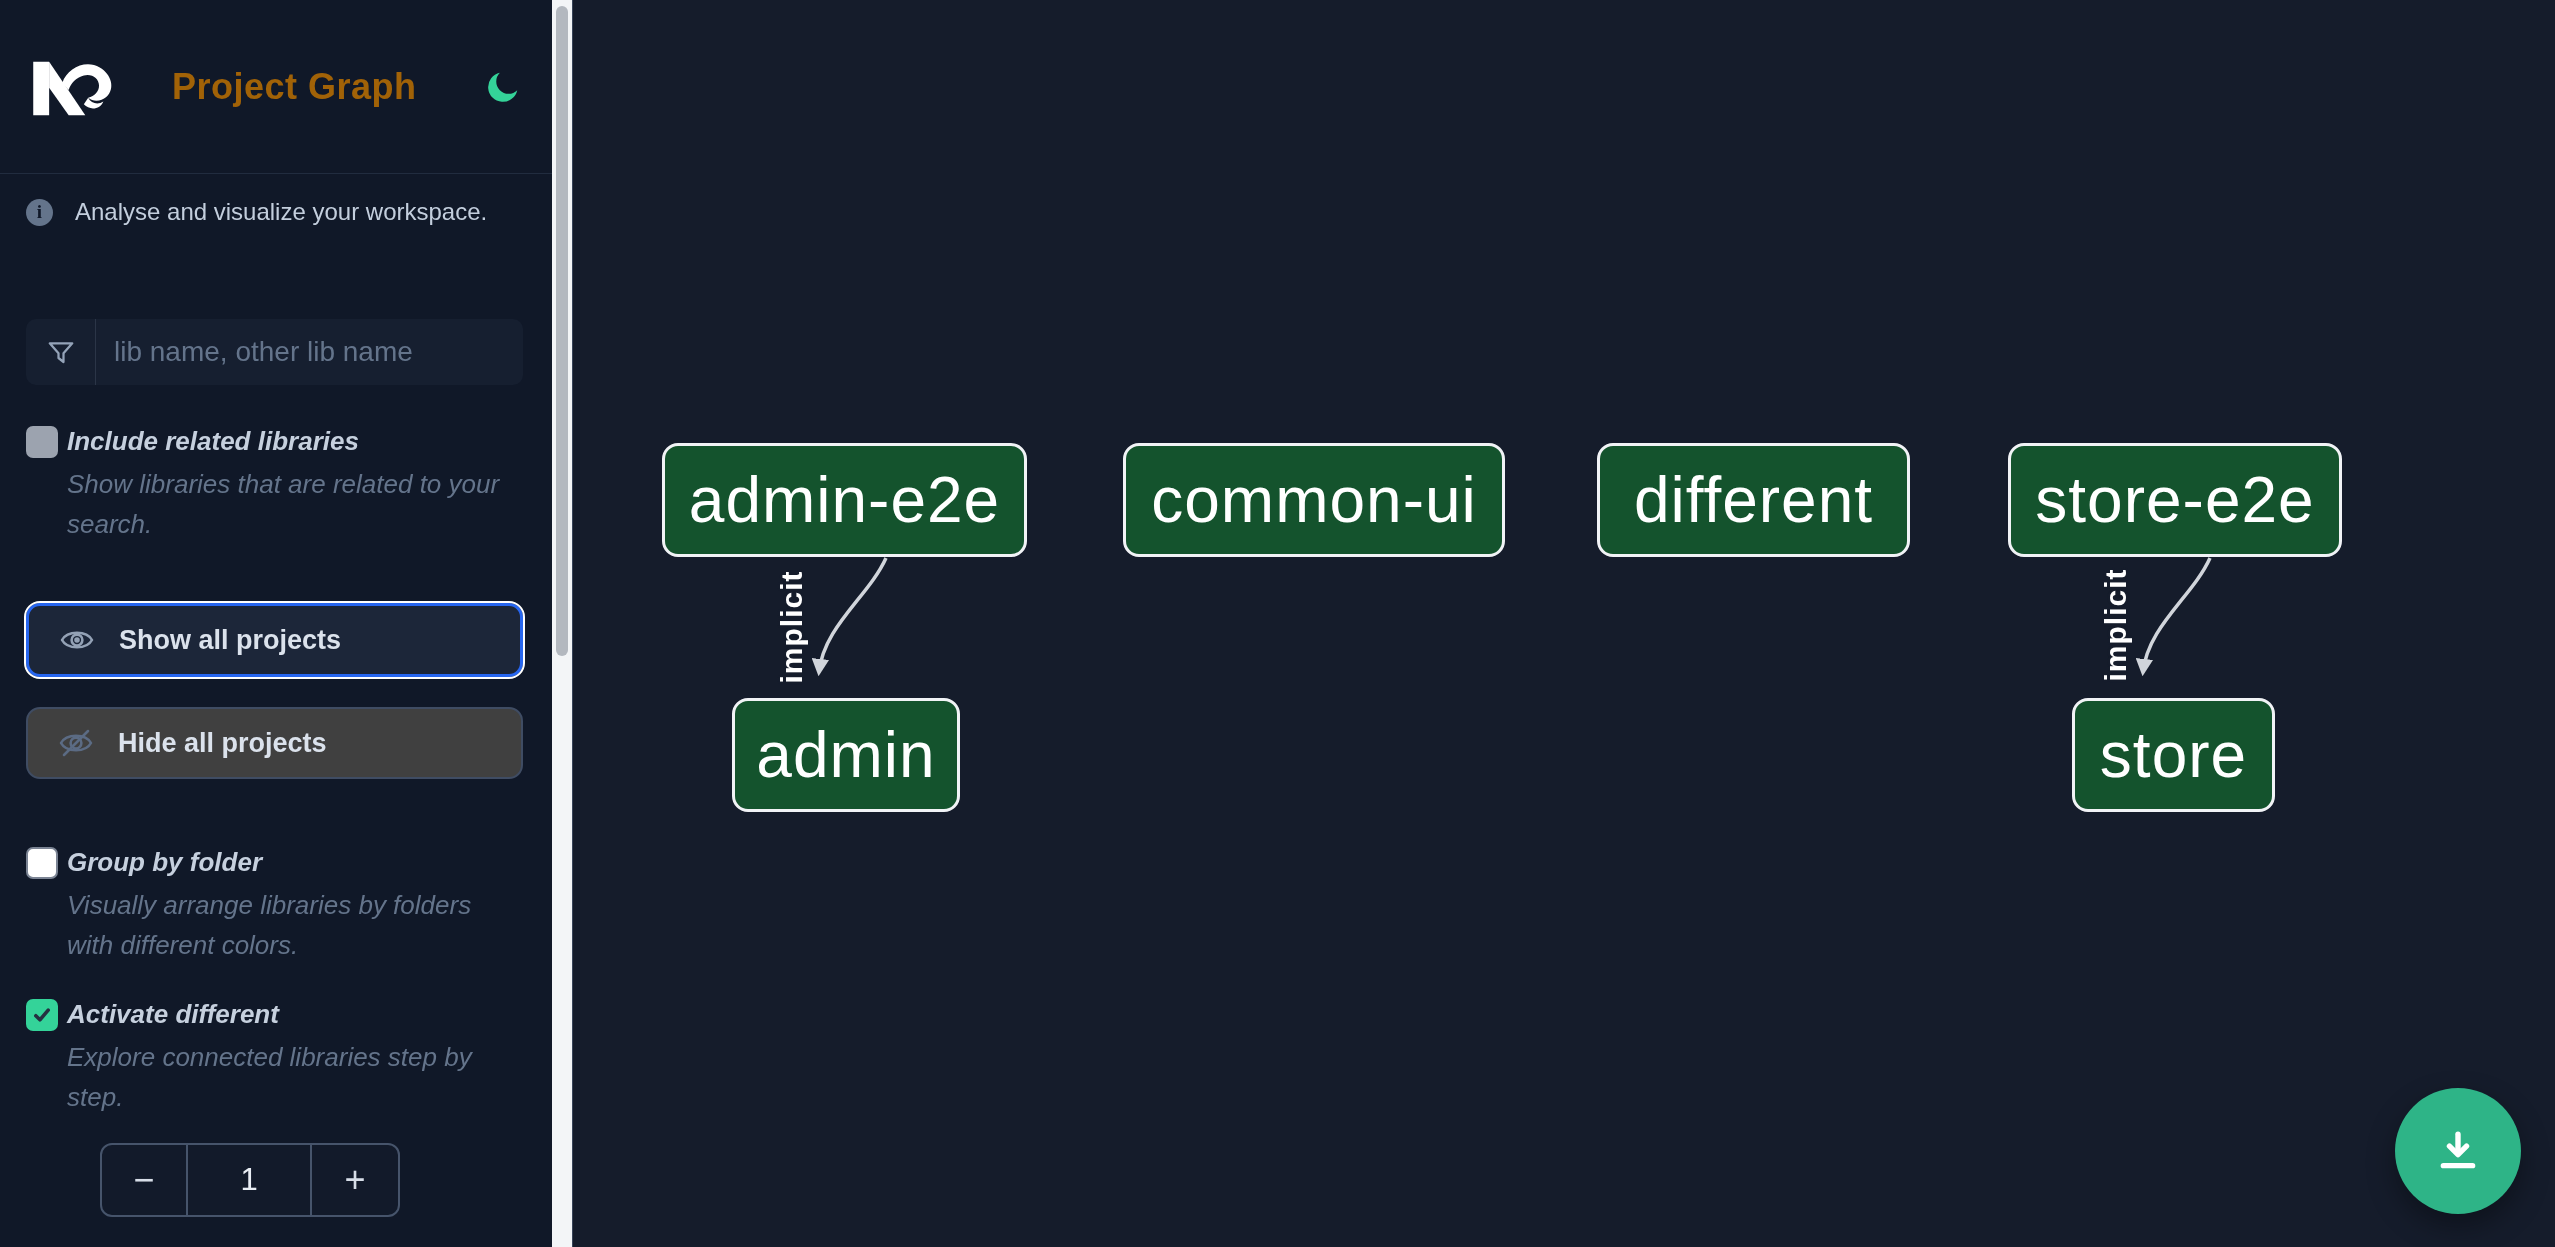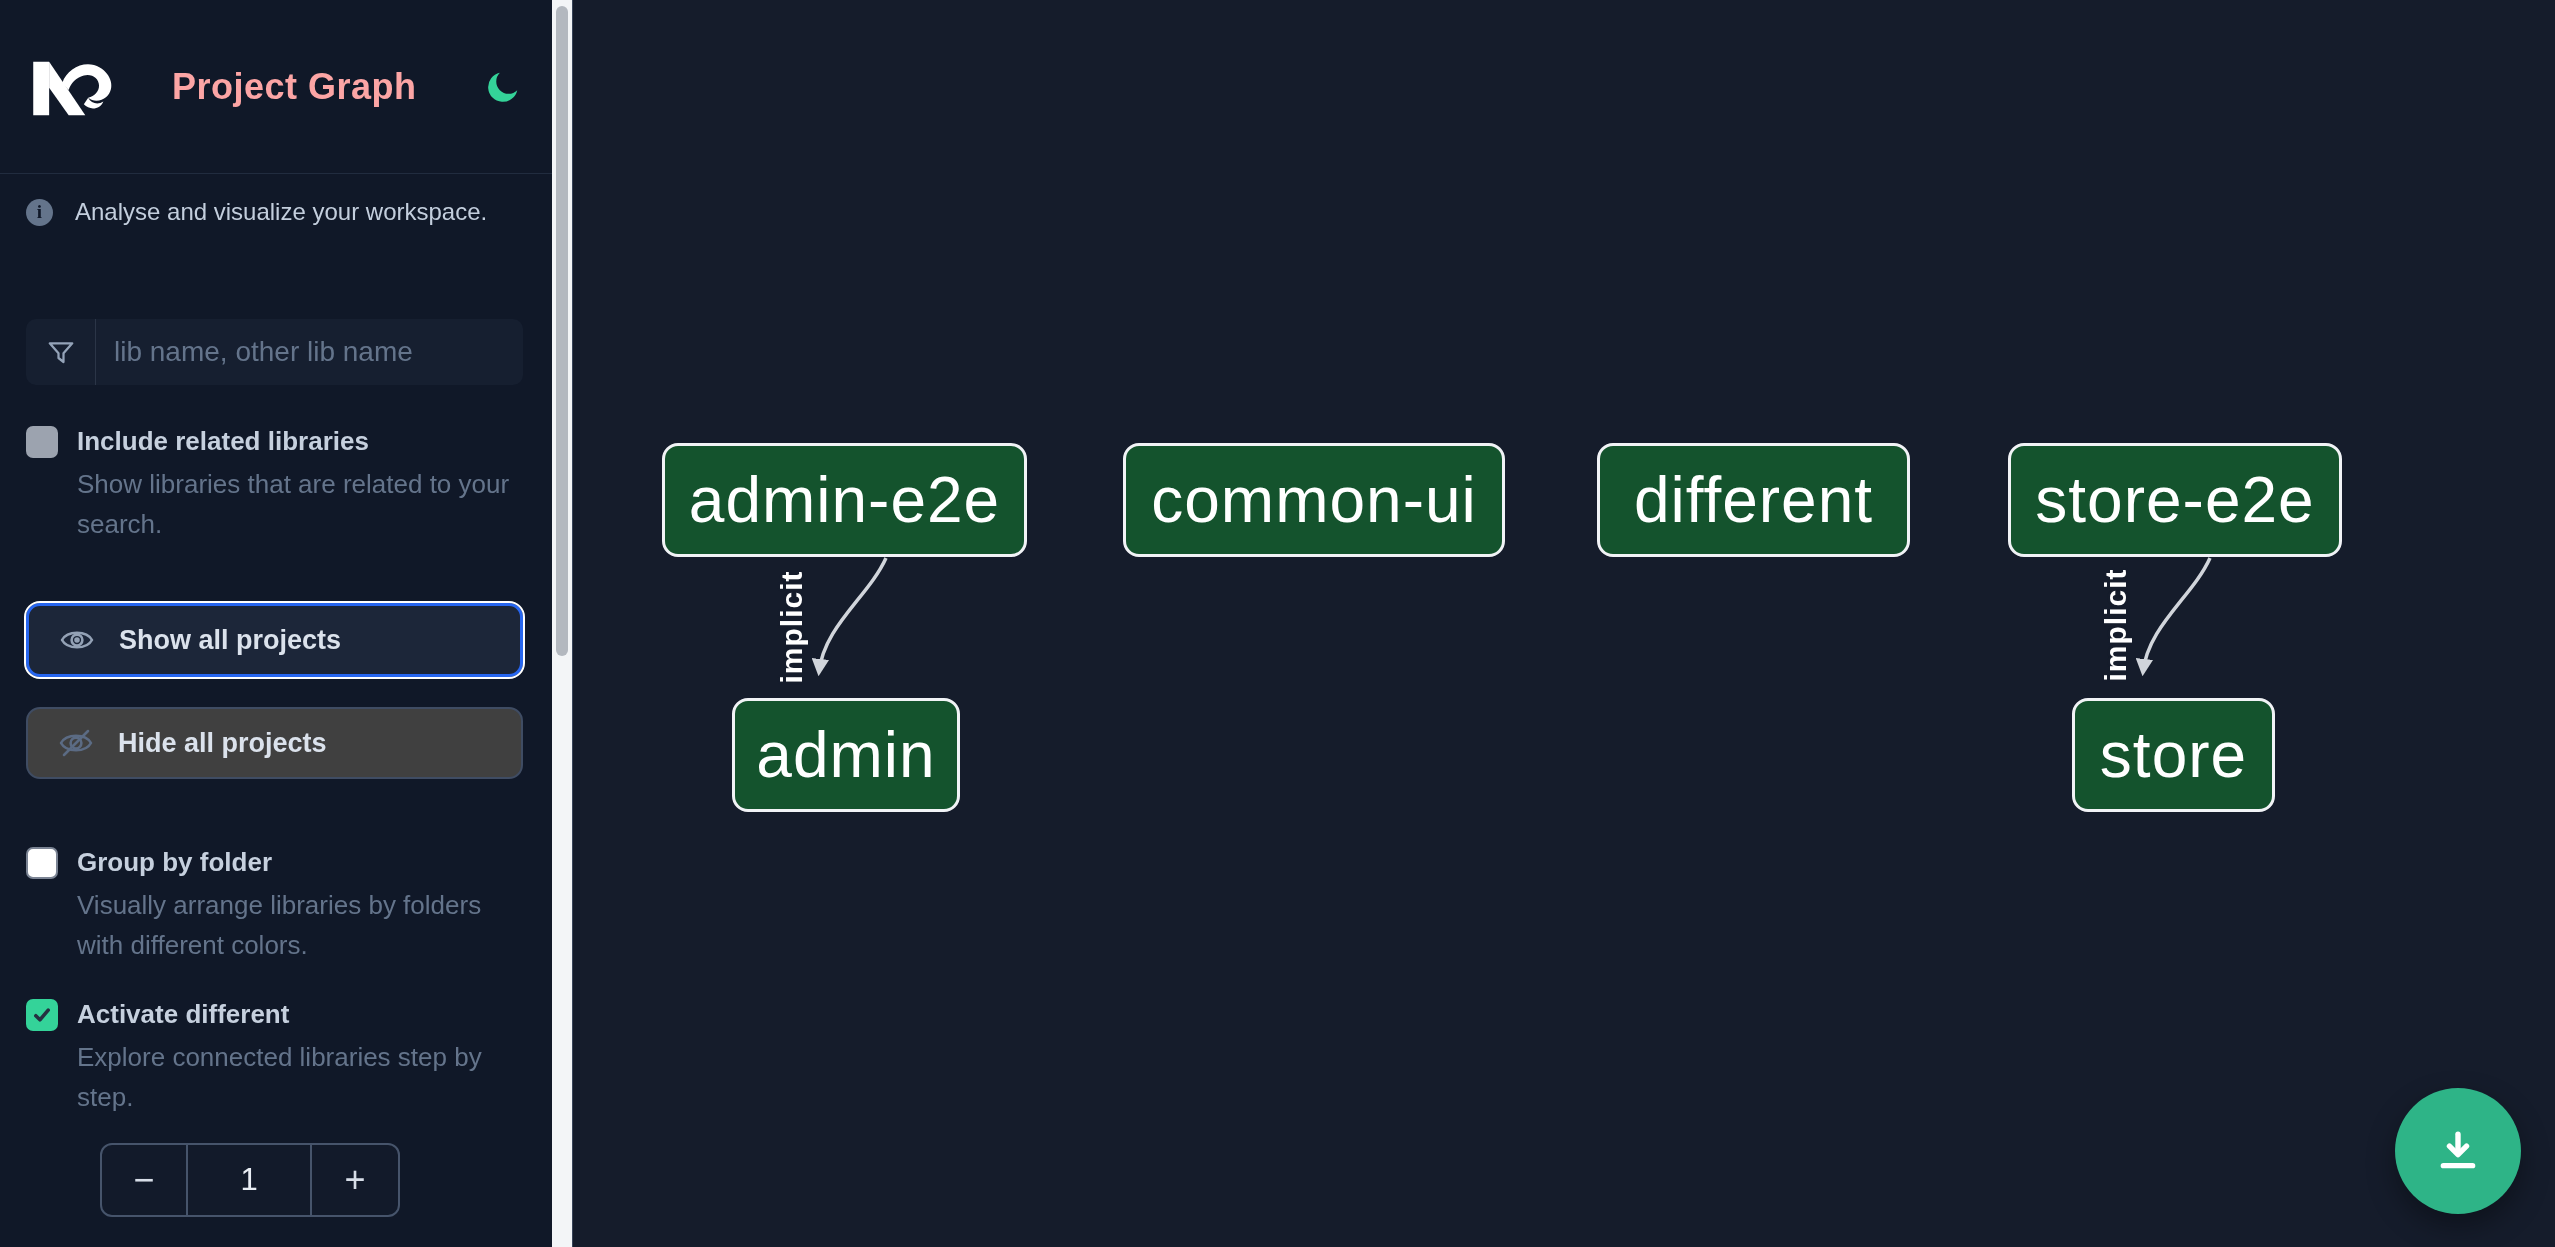--- a/index.html
+++ b/index.html
@@ -6,39 +6,39 @@
   html,body { width:2555px; height:1247px; overflow:hidden; background:#151c2b;
               font-family:"Liberation Sans","DejaVu Sans",sans-serif; }
   .app { position:relative; width:2555px; height:1247px; display:flex; }
 
   
   .sidebar { position:relative; width:552px; height:1247px; background:#101828; flex:0 0 552px; }
 
   .sb-header { position:absolute; left:0; top:0; width:552px; height:174px;
                border-bottom:1px solid #212c3f; display:flex; align-items:center; padding-left:26px; }
   .nx-logo { width:94px; height:64px; flex:0 0 auto; }
-  .sb-title { color:#fca5a5; font-size:36px; font-weight:700; margin-left:52px; letter-spacing:.5px; }
+  .sb-title { color:#a16207; font-size:36px; font-weight:700; margin-left:52px; letter-spacing:.5px; }
   .theme-toggle { background:none; border:none; margin-left:64px; cursor:pointer; width:44px; height:44px;
                   display:flex; align-items:center; justify-content:center; }
 
   .info-row { position:absolute; left:26px; top:198px; width:500px; display:flex; align-items:center; gap:22px; }
   .info-badge { width:27px; height:27px; border-radius:50%; background:#64748b; color:#101828;
                 font-size:19px; font-weight:700; display:flex; align-items:center; justify-content:center;
                 font-family:"Liberation Serif","DejaVu Serif",serif; flex:0 0 auto; }
   .info-text { color:#c3cedd; font-size:24px; }
 
   .search-box { position:absolute; left:26px; top:319px; width:497px; height:66px; background:#161f30;
                 border-radius:10px; display:flex; align-items:stretch; overflow:hidden; }
   .search-icon-cell { width:70px; display:flex; align-items:center; justify-content:center;
                       border-right:1px solid #2b3547; flex:0 0 auto; }
   .search-box input { flex:1; background:transparent; border:none; outline:none; color:#dbe2ec;
                       font-size:28px; padding:0 18px; font-family:inherit; }
   .search-box input::placeholder { color:#64748b; }
 
-  .check-item { position:absolute; left:26px; width:505px; display:flex; align-items:flex-start; gap:19px; cursor:pointer; }
+  .check-item { position:absolute; left:26px; width:505px; display:flex; align-items:flex-start; gap:9px; cursor:pointer;font-style:italic; }
   .cb { width:32px; height:32px; border-radius:7px; margin-top:2px; flex:0 0 auto;
         display:flex; align-items:center; justify-content:center; }
   .cb-gray  { background:#9ca3af; }
   .cb-white { background:#ffffff; border:2px solid #7b8494; }
   .cb-green { background:#34d399; }
   .ci-label { color:#c6d0de; font-size:26px; font-weight:700; line-height:34px; }
   .ci-desc  { color:#64748b; font-size:26px; line-height:40px; margin-top:6px; }
 
   .sb-btn { position:absolute; left:26px; width:497px; height:74px; border-radius:14px;
             display:flex; align-items:center; padding-left:30px; gap:24px; cursor:pointer;

